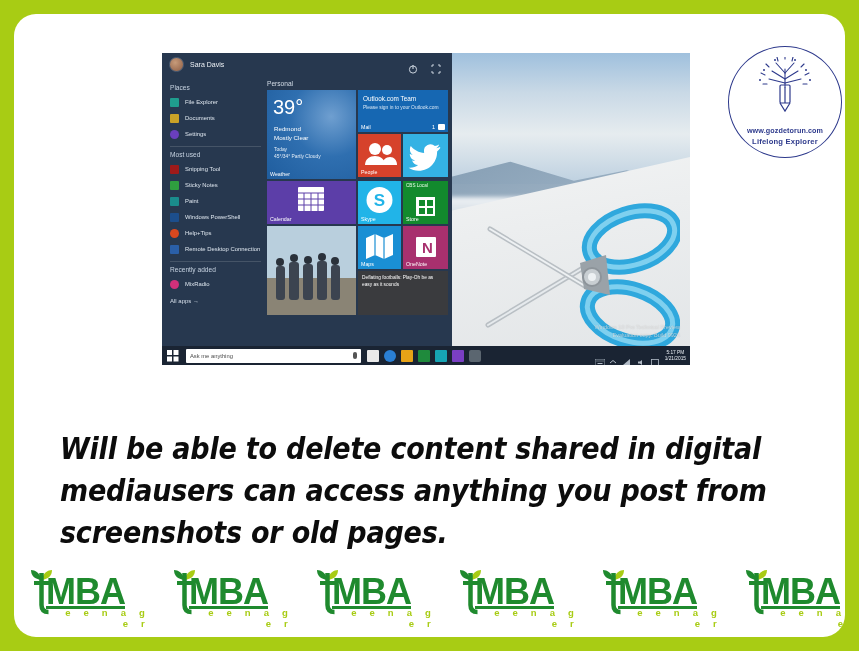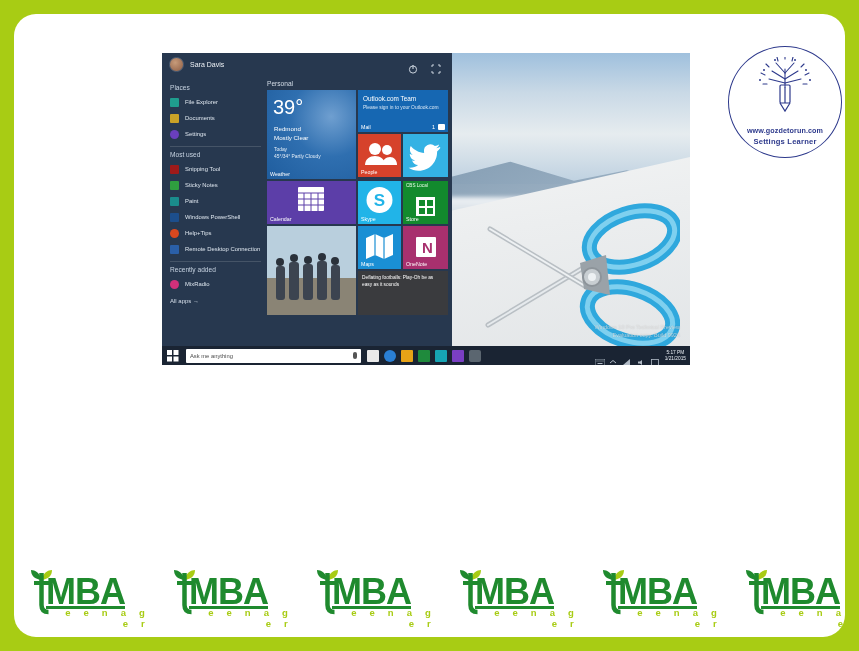--- a/index.html
+++ b/index.html
@@ -210,21 +210,21 @@
               <circle cx="56" cy="23" r="1"></circle>
           </g>
           <g stroke="#2e3a8c" stroke-width="1.2" fill="none">
             <rect x="26" y="28" width="10" height="18" rx="1"></rect>
             <path d="M26 46 L31 54 L36 46"></path>
             <path d="M31 30 L31 46"></path>
           </g>
         </svg>
       </div>
       <div class="badge-url">www.gozdetorun.com</div>
-      <div class="badge-tag">Settings Learner</div>
+      <div class="badge-tag">Lifelong Explorer</div>
     </div>
 
     <div class="shot">
       <div class="sky"></div>
       <div class="ridge"></div>
       <div class="clouds"></div>
       <div class="snow"></div>
 
       <div class="scissors">
         <svg viewBox="0 0 200 160" width="200" height="160">
@@ -509,20 +509,21 @@
               </svg>
           </span>
           <span class="tb-clock">
             <span style="display:block">5:17 PM</span>
             <span style="display:block">1/21/2015</span>
           </span>
         </div>
       </div>
     </div>
 
+    <div class="caption">Will be able to delete content shared in digital mediausers can access anything you post from screenshots or old pages.</div>
 
     <div class="logostrip">
 
       <div class="mba">
         <span class="t-leaf">
           <svg viewBox="0 0 26 46" width="26" height="46">
             <path d="M13 10c-1 -6 -6 -9 -10 -9 0 6 4 9 10 10z" fill="#1f8a2e"></path>
             <path d="M14 10c1 -6 6 -9 10 -9 0 6 -4 9 -10 10z" fill="#a8cc14"></path>
             <path d="M13.5 4v32c0 5 3 7 7 7" fill="none" stroke="#1f8a2e" stroke-width="4.5"></path>
             <rect x="6" y="12" width="15" height="4" fill="#1f8a2e"></rect>

